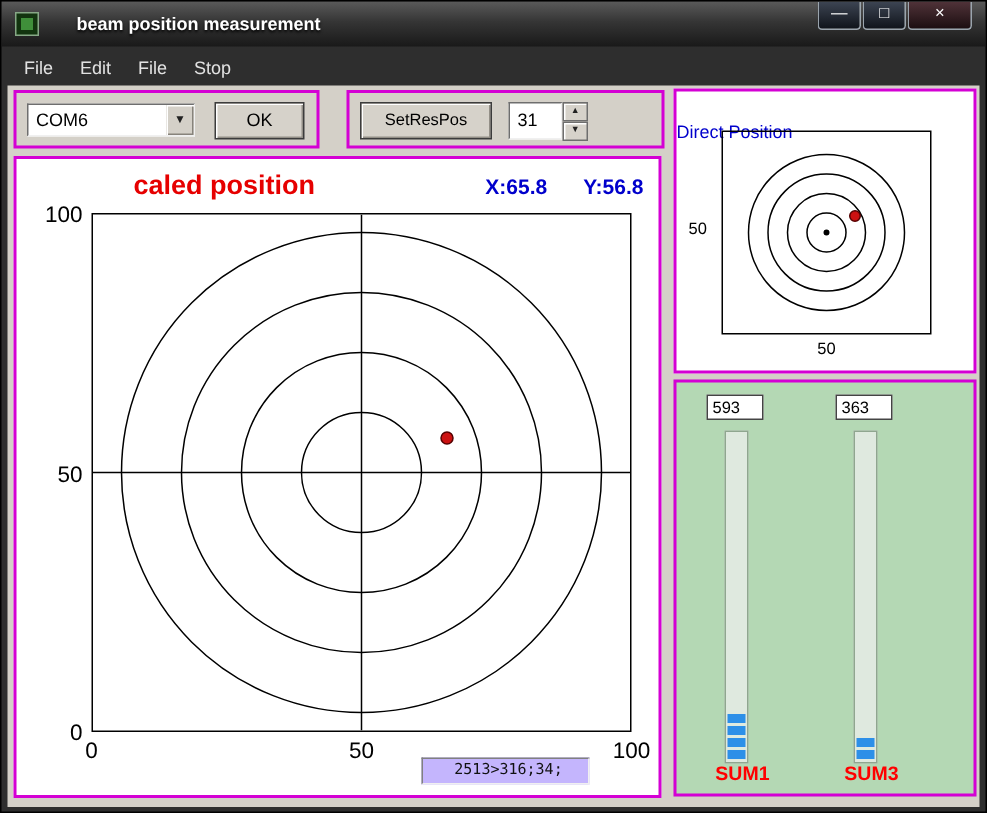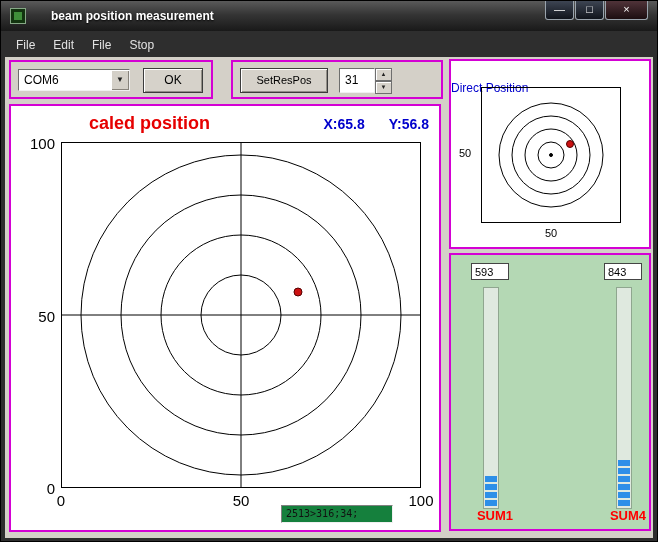--- a/index.html
+++ b/index.html
@@ -63,23 +63,23 @@
   .plot-frame{position:absolute;left:50px;top:36px;width:360px;height:346px;border:1px solid #000;
     box-sizing:border-box;}
   .bullseye{position:absolute;left:0;top:0;}
   .bullseye line,.bullseye circle{stroke:#000;stroke-width:1;fill:none;}
   .dot{position:absolute;width:7px;height:7px;background:#cc1111;border:1px solid #550000;
     border-radius:50%;transform:translate(-50%,-50%);}
   .dot.small{width:6px;height:6px;}
   .tick{position:absolute;font-size:15px;color:#000;}
   .ytick{width:30px;text-align:right;}
   .xtick{width:26px;text-align:center;}
-  .status-box{position:absolute;left:270px;top:399px;width:112px;height:17px;background:#15803d;
+  .status-box{position:absolute;left:270px;top:399px;width:112px;height:17px;background:#c4b5fd;
     border:1px solid;border-color:#808080 #f0f0f0 #f0f0f0 #808080;box-sizing:border-box;
-    font-family:"DejaVu Sans Mono",monospace;font-size:10px;padding:2px 0 14px 4px;color:#111;}
+    font-family:"DejaVu Sans Mono",monospace;font-size:10px;padding:2px 0 14px 4px;color:#111;text-align:center;}
 
   
   .direct-panel{left:444px;top:2px;width:202px;height:190px;background:#fff;}
   .direct-title{position:absolute;left:0;top:20px;width:100%;color:#0000cc;
     font-size:12px;}
   .direct-frame{position:absolute;left:30px;top:26px;width:140px;height:136px;border:1px solid #000;
     box-sizing:border-box;}
   .direct-ytick{position:absolute;left:8px;top:86px;font-size:11px;}
   .direct-xtick{position:absolute;left:88px;top:166px;width:24px;text-align:center;font-size:11px;}
 
@@ -193,32 +193,28 @@
               <div class="seg" style="background: rgb(45, 143, 232);"></div>
               <div class="seg" style="background: rgb(45, 143, 232);"></div>
               <div class="seg" style="background: rgb(45, 143, 232);"></div>
               <div class="seg" style="background: rgb(45, 143, 232);"></div>
             </div>
         </div>
         <div class="sum-label">SUM1</div>
       </div>
 
 
-
-      <div class="sum-col" style="left:151px">
-        <div class="sum-value">843</div>
+      <div class="sum-col" style="left:104px">
+        <div class="sum-value">363</div>
         <div class="sum-track">
           <div class="seg-stack">
               <div class="seg" style="background: rgb(45, 143, 232);"></div>
               <div class="seg" style="background: rgb(45, 143, 232);"></div>
-              <div class="seg" style="background: rgb(45, 143, 232);"></div>
-              <div class="seg" style="background: rgb(45, 143, 232);"></div>
-              <div class="seg" style="background: rgb(45, 143, 232);"></div>
-              <div class="seg" style="background: rgb(45, 143, 232);"></div>
             </div>
         </div>
-        <div class="sum-label">SUM4</div>
-      </div>
+        <div class="sum-label">SUM3</div>
+      </div>
+
 
     </div>
 
   </div>
 </div>
 
 </body></html>

